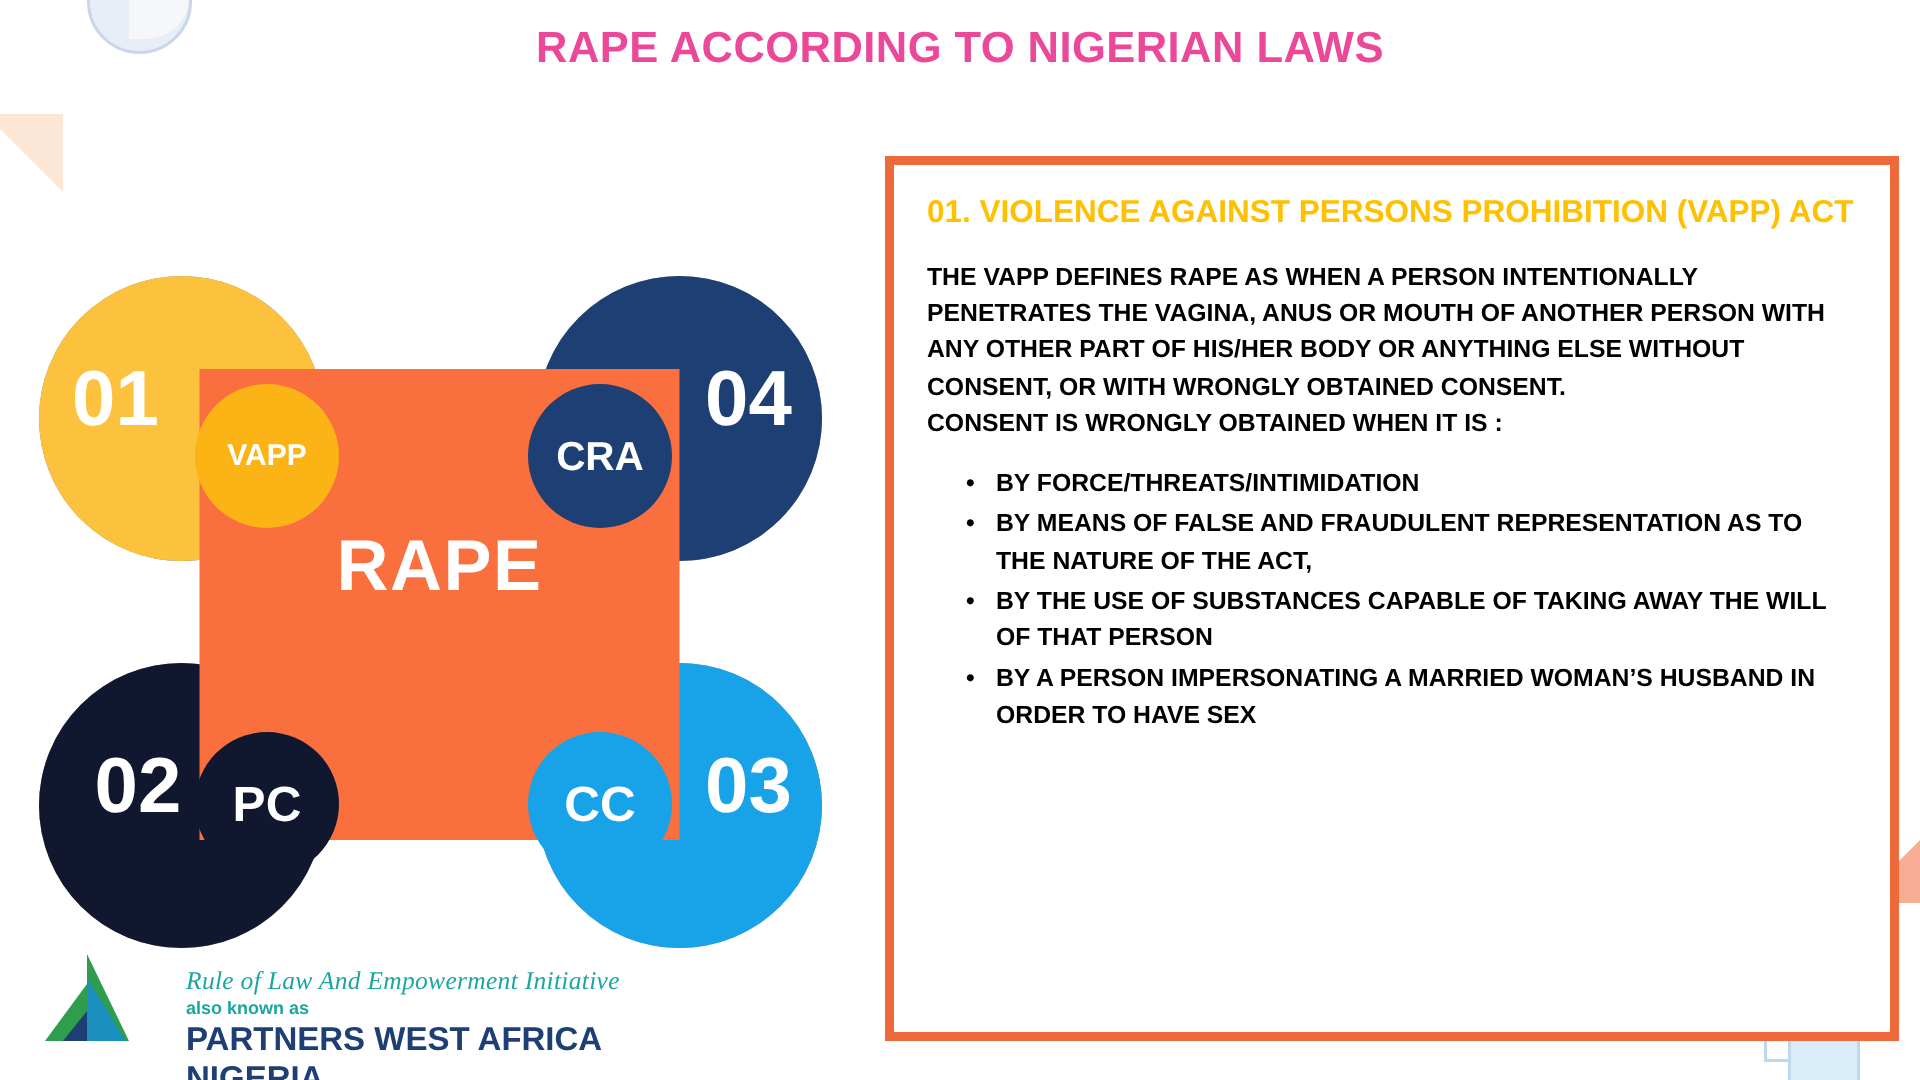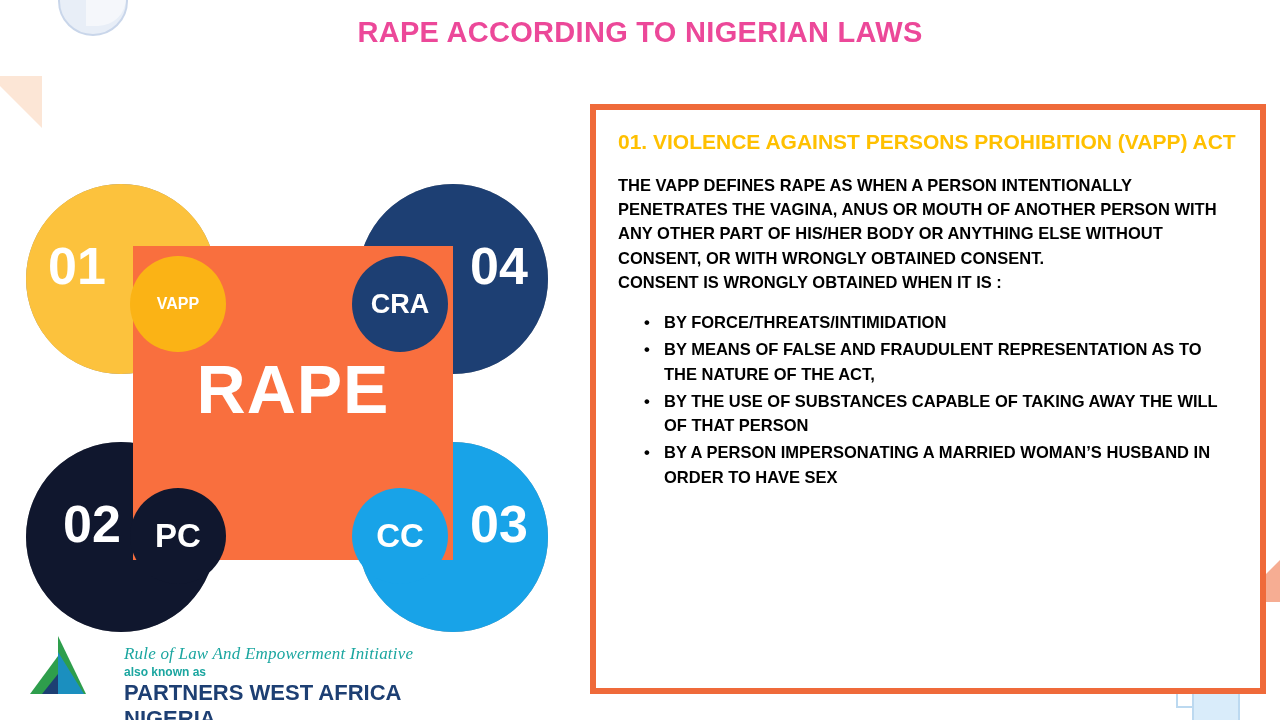--- a/index.html
+++ b/index.html
@@ -142,37 +142,37 @@
     height: 314px;
     background: #f96f3e;
   }
   .center-square-label {
     position: absolute;
     left: 115px;
     top: 178px;
     width: 320px;
     text-align: center;
     color: #ffffff;
-    font-size: 68px;
+    font-size: 48px;
     font-weight: bold;
     letter-spacing: 1px;
   }
 
   .node {
     position: absolute;
     width: 96px;
     height: 96px;
     border-radius: 50%;
     display: flex;
     align-items: center;
     justify-content: center;
     color: #ffffff;
     font-weight: bold;
   }
-  .node.vapp { left: 112px; top: 84px;  background: #fbb315; font-size: 16px; }
+  .node.vapp { left: 112px; top: 84px;  background: #fbb315; font-size: 20px; }
   .node.cra  { left: 334px; top: 84px;  background: #1d3f73; font-size: 27px; }
   .node.pc   { left: 112px; top: 316px; background: #10172e; font-size: 33px; }
   .node.cc   { left: 334px; top: 316px; background: #18a3e8; font-size: 33px; }
 
   
   .logo {
     position: absolute;
     left: 28px;
     top: 630px;
     width: 420px;

